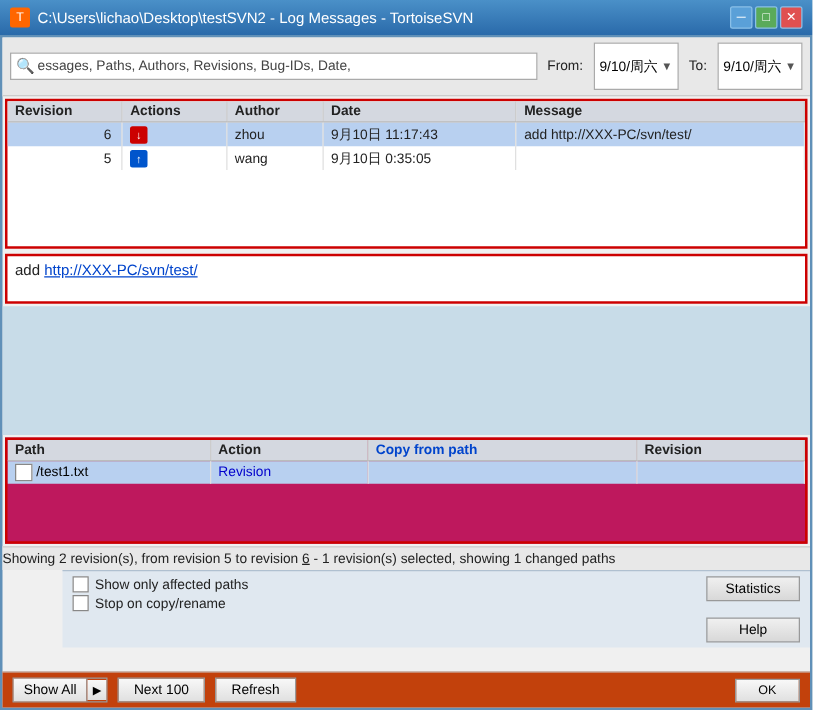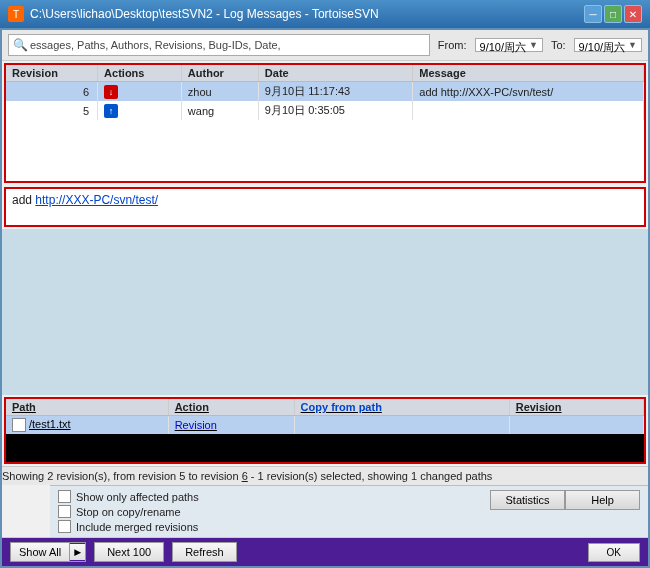--- a/index.html
+++ b/index.html
@@ -96,22 +96,23 @@
     .from-label, .to-label {
       font-size: 11px;
       color: #222;
     }
     .date-select {
       background: white;
       border: 1px solid #aaa;
       padding: 1px 4px;
       font-size: 11px;
       display: flex;
+      align-items: center;
       gap: 3px;
-      height: 14px;
+      height: 38px;
     }
     .dropdown-arrow {
       font-size: 9px;
       color: #555;
     }
 
     .content-area {
       flex: 1;
       display: flex;
       flex-direction: column;
@@ -192,26 +193,25 @@
 
     
     .middle-area {
       flex: 1;
       background: #c8dce8;
       min-height: 30px;
     }
 
     
     .path-table-container {
-      background: #000000;
+      background: #be185d;
       border: 2px solid #cc0000;
       margin: 2px;
-      height: 67px;
+      height: 85px;
       overflow-y: auto;
-      text-decoration: underline;
     }
     .path-table {
       width: 100%;
       border-collapse: collapse;
     }
     .path-table thead tr {
       background: #d4d8e0;
     }
     .path-table th {
       text-align: left;
@@ -278,41 +278,42 @@
     }
     .checkbox-box {
       width: 13px;
       height: 13px;
       border: 1px solid #888;
       background: white;
       display: inline-block;
     }
     .side-buttons {
       display: flex;
-      flex-direction: row;
-      gap: 0;
+      flex-direction: column;
+      gap: 13px;
     }
     .side-btn {
       background: linear-gradient(180deg, #f0f0f0, #d8d8d8);
       border: 1px solid #999;
       padding: 3px 10px;
       font-size: 11px;
       cursor: pointer;
       min-width: 75px;
       text-align: center;
     }
 
     
     .bottom-bar {
-      background: #4c1d95;
+      background: #c2410c;
       border-top: 1px solid #ccc;
       padding: 4px 8px;
       display: flex;
       align-items: center;
       gap: 8px;
+      margin-top: 19px;
     }
     .show-all-group {
       display: flex;
       align-items: center;
       gap: 0;
       border: 1px solid #999;
     }
     .show-all-btn {
       background: linear-gradient(180deg, #f8f8f8, #e0e0e0);
       border: none;
@@ -454,24 +455,20 @@
   <div class="options-area">
     <div class="checkboxes">
       <div class="checkbox-row">
         <span class="checkbox-box"></span>
         <span>Show only affected paths</span>
       </div>
       <div class="checkbox-row">
         <span class="checkbox-box"></span>
         <span>Stop on copy/rename</span>
       </div>
-      <div class="checkbox-row">
-        <span class="checkbox-box"></span>
-        <span>Include merged revisions</span>
-      </div>
     </div>
     <div class="side-buttons">
       <button class="side-btn">Statistics</button>
       <button class="side-btn">Help</button>
     </div>
   </div>
 
   <div class="bottom-bar">
     <div class="show-all-group">
       <button class="show-all-btn">Show All</button>

